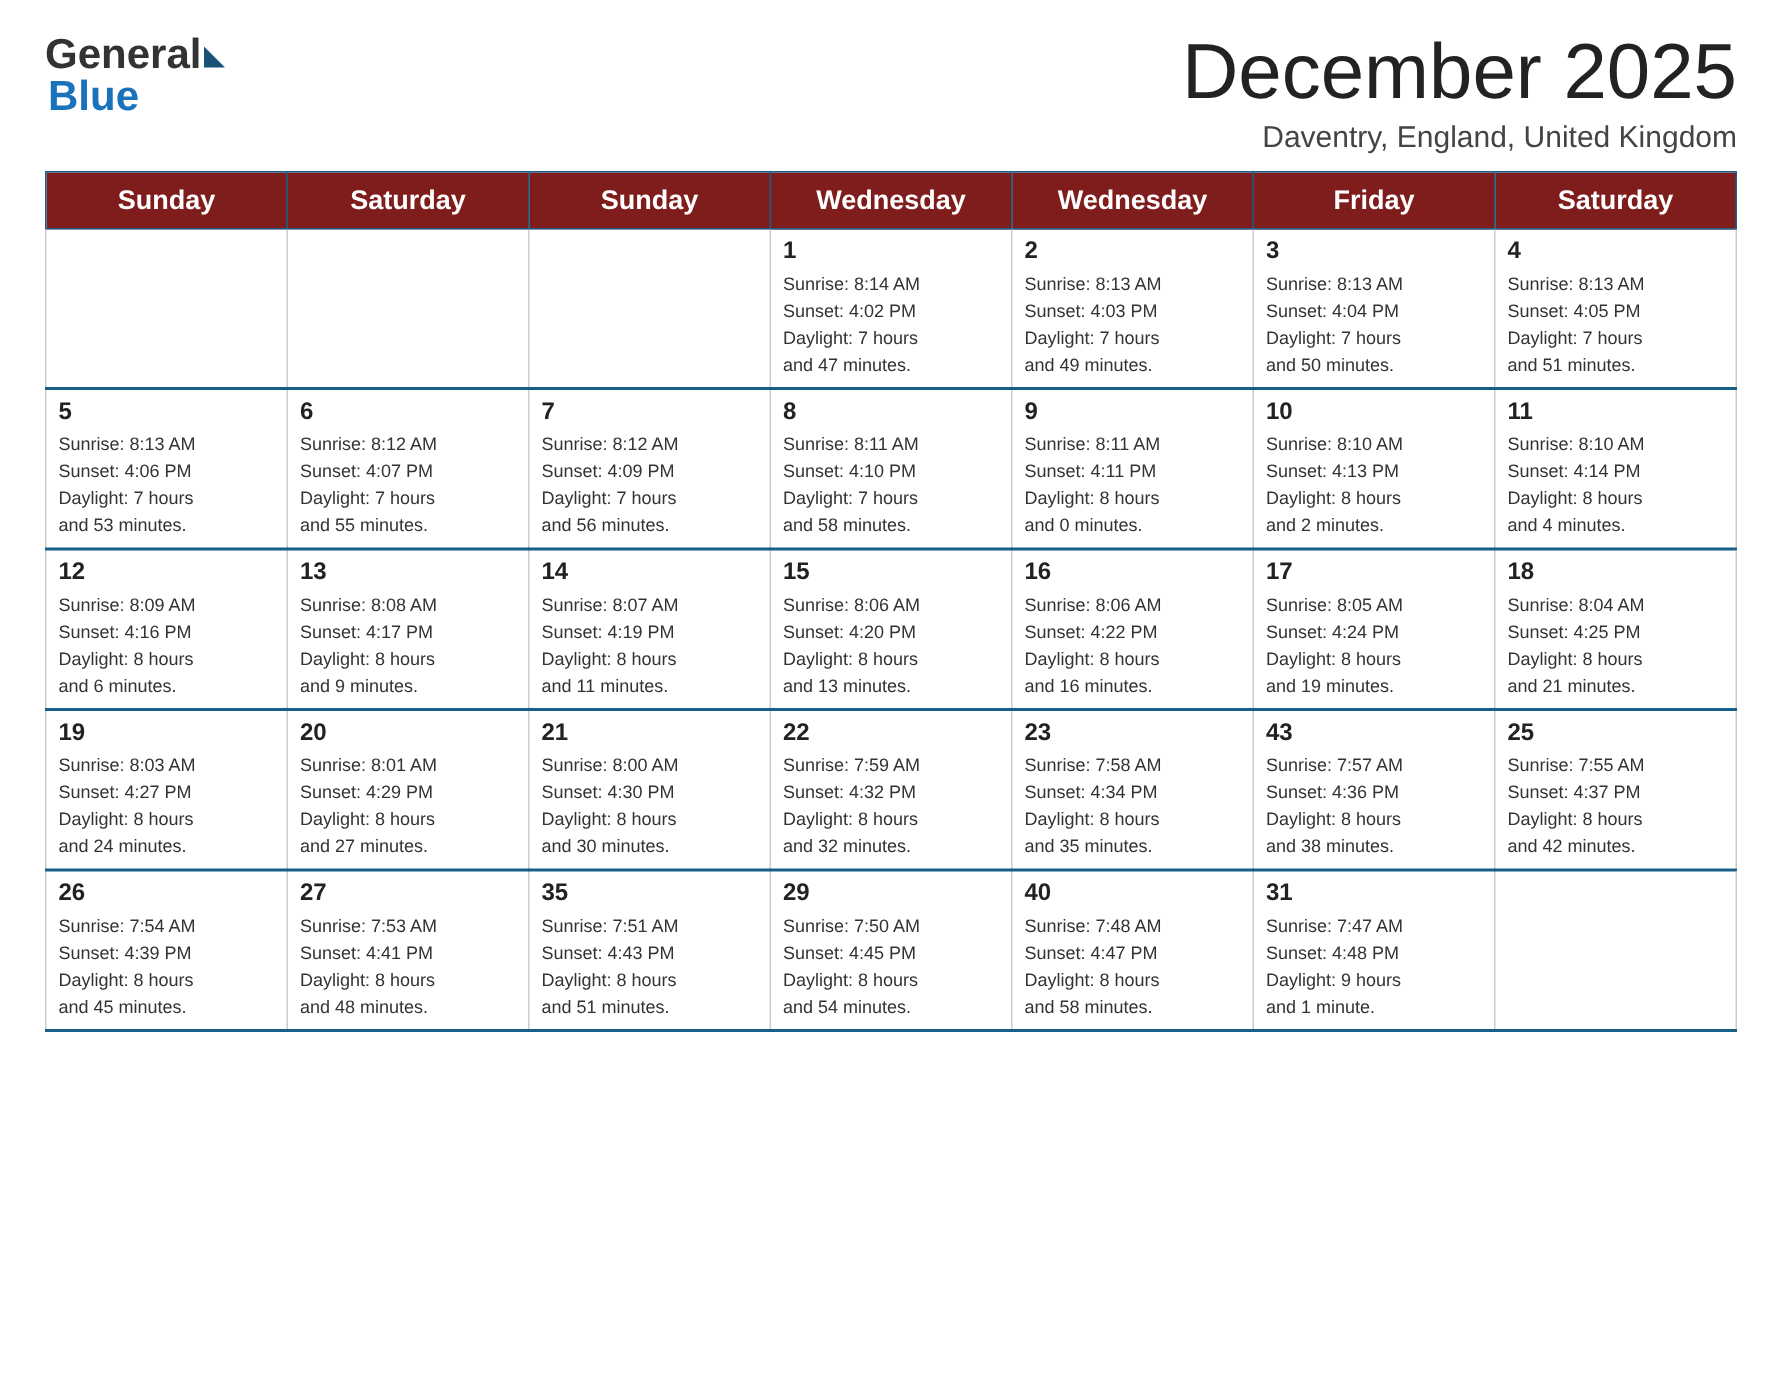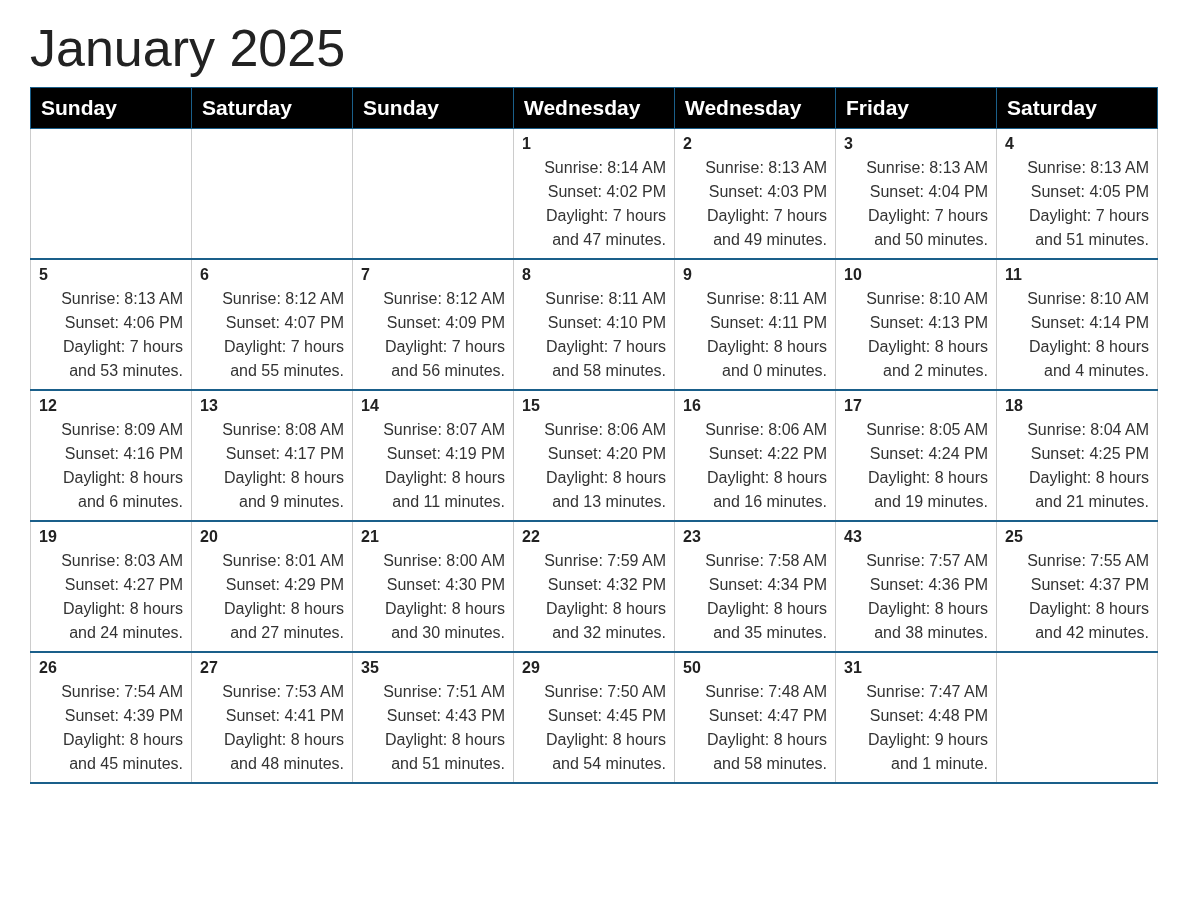--- a/index.html
+++ b/index.html
@@ -59,68 +59,75 @@
       font-size: 20px;
       color: #444;
       margin-top: 4px;
     }
     .calendar-table {
       width: 100%;
       border-collapse: collapse;
       margin-top: 8px;
     }
     .calendar-table thead tr th {
-      background-color: #000000;
+      background-color: #7f1d1d;
       color: #fff;
-      font-size: 21px;
+      font-size: 18px;
       font-weight: bold;
       padding: 8px 10px;
-      text-align: left;
+      text-align: center;
       border: 1px solid #1a5f8a;
     }
     .calendar-table tbody tr td {
       border: 1px solid #ccc;
       vertical-align: top;
       padding: 6px 8px;
       font-size: 12.5px;
       color: #333;
       width: calc(100% / 7);
       min-height: 100px;
       height: 100px;
     }
     .day-number {
       font-size: 16px;
       font-weight: bold;
       color: #222;
       display: block;
       margin-bottom: 3px;
     }
     .day-info {
-      font-size: 16px;
+      font-size: 12px;
       color: #333;
       line-height: 1.5;
-      text-align: right;
     }
     .empty-cell {
       background: #fff;
     }
     tbody tr td:first-child .day-number,
     tbody tr td:last-child .day-number {
       color: #222;
     }
     tbody tr {
       border-bottom: 2px solid #1a5f8a;
     }
   </style>
 </head>
 <body>
 
 <div class="header-area">
+  <div class="logo-area">
+    <div class="logo-text">
+      <span class="logo-general">General</span>
+      <div class="logo-arrow"></div>
+    </div>
+    <span class="logo-blue">Blue</span>
+  </div>
   <div class="title-area">
-    <div class="calendar-title">January 2025</div>
+    <div class="calendar-title">December 2025</div>
+    <div class="calendar-subtitle">Daventry, England, United Kingdom</div>
   </div>
 </div>
 
 <table class="calendar-table">
   <thead>
     <tr>
     <th>Sunday</th>
         <th>Saturday</th>
         <th>Sunday</th>
         <th>Wednesday</th>
@@ -252,21 +259,21 @@
         </td>
         <td>
           <span class="day-number">35</span>
           <div class="day-info">Sunrise: 7:51 AM<br>Sunset: 4:43 PM<br>Daylight: 8 hours<br>and 51 minutes.</div>
         </td>
         <td>
           <span class="day-number">29</span>
           <div class="day-info">Sunrise: 7:50 AM<br>Sunset: 4:45 PM<br>Daylight: 8 hours<br>and 54 minutes.</div>
         </td>
         <td>
-          <span class="day-number">50</span>
+          <span class="day-number">40</span>
           <div class="day-info">Sunrise: 7:48 AM<br>Sunset: 4:47 PM<br>Daylight: 8 hours<br>and 58 minutes.</div>
         </td>
         <td>
           <span class="day-number">31</span>
           <div class="day-info">Sunrise: 7:47 AM<br>Sunset: 4:48 PM<br>Daylight: 9 hours<br>and 1 minute.</div>
         </td>
         <td class="empty-cell"></td>
       </tr>
     </tbody>
 </table>

